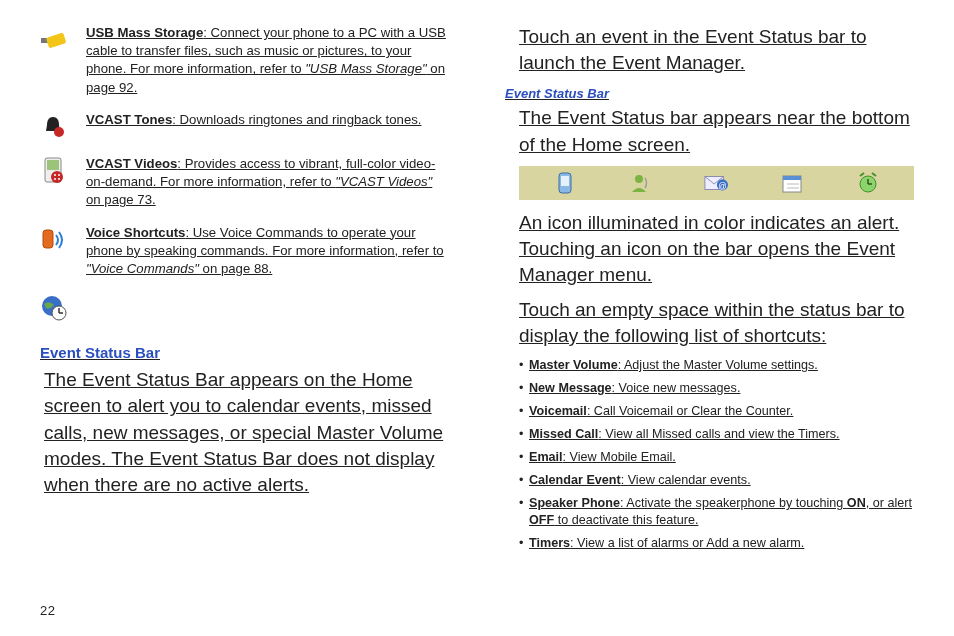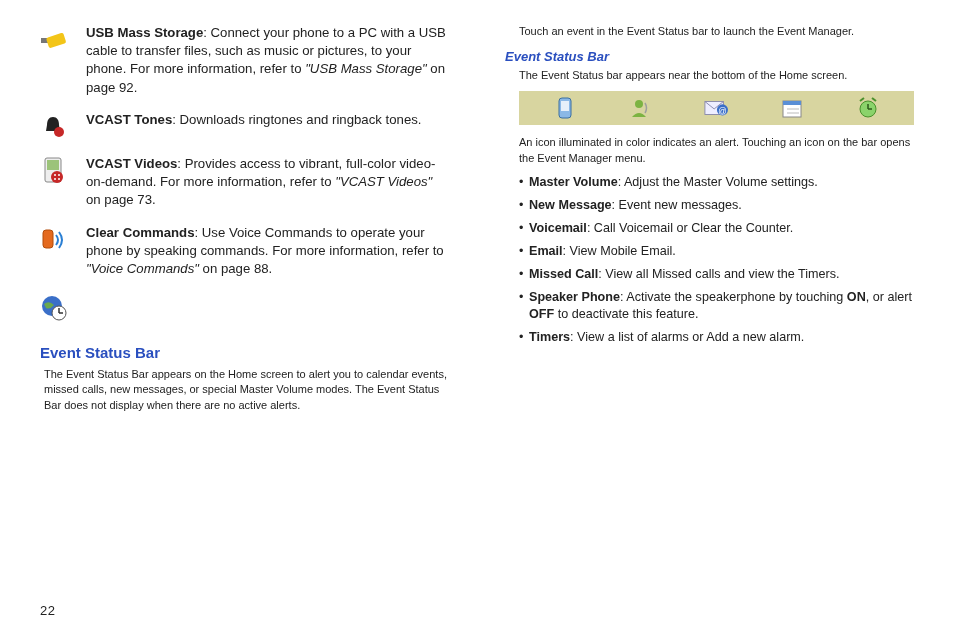--- a/index.html
+++ b/index.html
@@ -5,41 +5,41 @@
   * { box-sizing: border-box; margin: 0; padding: 0; }
   body {
     width: 954px;
     height: 636px;
     font-family: Arial, Helvetica, sans-serif;
     color: #222;
     background: #fff;
     position: relative;
     padding: 24px 40px 0 40px;
   }
-  .columns { display: flex; gap: 56px; }
+  .columns { display: flex; gap: 56px; text-decoration: underline; }
   .col { flex: 1 1 0; }
   
   .feature-row { display: flex; align-items: flex-start; margin-bottom: 14px; }
   .feature-icon {
     width: 28px; height: 28px; flex: 0 0 28px;
     margin-right: 18px; margin-top: 2px;
     display: flex; align-items: center; justify-content: center;
   }
   .feature-text { flex: 1; font-size: 13.2px; line-height: 1.38; }
   .feature-text b { font-weight: 700; }
   .ital { font-style: italic; }
   .section-title {
     font-weight: 700; font-size: 15px; color: #2a4fbf;
     margin: 22px 0 6px 0;
   }
   .subheading {
     font-weight: 700; font-style: italic; color: #2a4fbf;
     font-size: 13px; margin: 10px 0 4px 0;
   }
-  .body-para { font-size: 11px; line-height: 1.38; margin: 0 0 8px 14px; }
+  .body-para { font-size: 19px; line-height: 1.38; margin: 0 0 8px 14px; }
   .col-left .body-para { margin-left: 4px; }
   
   .bullet-list { margin-left: 14px; }
   .bullet-item {
     font-size: 12.6px; line-height: 1.35; margin-bottom: 6px;
     padding-left: 10px; position: relative;
   }
   .bullet-item::before {
     content: "•"; position: absolute; left: 0; top: 0;
   }
@@ -111,21 +111,21 @@
 
     <div class="feature-row">
       <div class="feature-icon">
         <svg width="26" height="26" viewBox="0 0 26 26">
           <rect x="2" y="3" width="10" height="18" rx="3" fill="#e46a1f" stroke="#b34d0a"></rect>
           <path d="M15 8 Q19 13 15 18" fill="none" stroke="#2a7fd4" stroke-width="2"></path>
           <path d="M18 5 Q24 13 18 21" fill="none" stroke="#2a7fd4" stroke-width="2"></path>
         </svg>
       </div>
       <div class="feature-text">
-        <b>Clear Commands</b><span>: Use Voice Commands to operate your phone by speaking commands. For more information, refer to </span><span class="ital">"Voice Commands"</span><span> on page 88.</span>
+        <b>Voice Shortcuts</b><span>: Use Voice Commands to operate your phone by speaking commands. For more information, refer to </span><span class="ital">"Voice Commands"</span><span> on page 88.</span>
       </div>
     </div>
 
     <div class="feature-row">
       <div class="feature-icon">
         <svg width="28" height="28" viewBox="0 0 28 28">
           <circle cx="12" cy="12" r="10" fill="#3a6fc8"></circle>
           <path d="M4 10 Q9 6 14 11 Q10 16 6 14 Z" fill="#6aa84f"></path>
           <circle cx="19" cy="19" r="7" fill="#fff" stroke="#555"></circle>
           <line x1="19" y1="19" x2="19" y2="14" stroke="#333" stroke-width="1.5"></line>
@@ -180,26 +180,28 @@
             <line x1="12" y1="13" x2="12" y2="8" stroke="#2c5a18" stroke-width="1.5"></line>
             <line x1="12" y1="13" x2="16" y2="13" stroke="#2c5a18" stroke-width="1.5"></line>
             <line x1="4" y1="5" x2="8" y2="2" stroke="#4a902c" stroke-width="2"></line>
             <line x1="20" y1="5" x2="16" y2="2" stroke="#4a902c" stroke-width="2"></line>
           </svg>
       </div>
     </div>
 
     <div class="body-para">An icon illuminated in color indicates an alert. Touching an icon on the bar opens the Event Manager menu.</div>
 
+    <div class="body-para">Touch an empty space within the status bar to display the following list of shortcuts:</div>
 
     <div class="bullet-list">
       <div class="bullet-item"><b>Master Volume</b><span>: Adjust the Master Volume settings.</span></div>
-      <div class="bullet-item"><b>New Message</b><span>: Event new messages.</span></div>
+      <div class="bullet-item"><b>New Message</b><span>: Voice new messages.</span></div>
       <div class="bullet-item"><b>Voicemail</b><span>: Call Voicemail or Clear the Counter.</span></div>
+      <div class="bullet-item"><b>Missed Call</b><span>: View all Missed calls and view the Timers.</span></div>
       <div class="bullet-item"><b>Email</b><span>: View Mobile Email.</span></div>
-      <div class="bullet-item"><b>Missed Call</b><span>: View all Missed calls and view the Timers.</span></div>
+      <div class="bullet-item"><b>Calendar Event</b><span>: View calendar events.</span></div>
       <div class="bullet-item"><b>Speaker Phone</b><span>: Activate the speakerphone by touching </span><b>ON</b><span>, or alert </span><b>OFF</b><span> to deactivate this feature.</span></div>
       <div class="bullet-item"><b>Timers</b><span>: View a list of alarms or Add a new alarm.</span></div>
     </div>
   </div>
 </div>
 
 <div class="page-num">22</div>
 
 </body></html>

